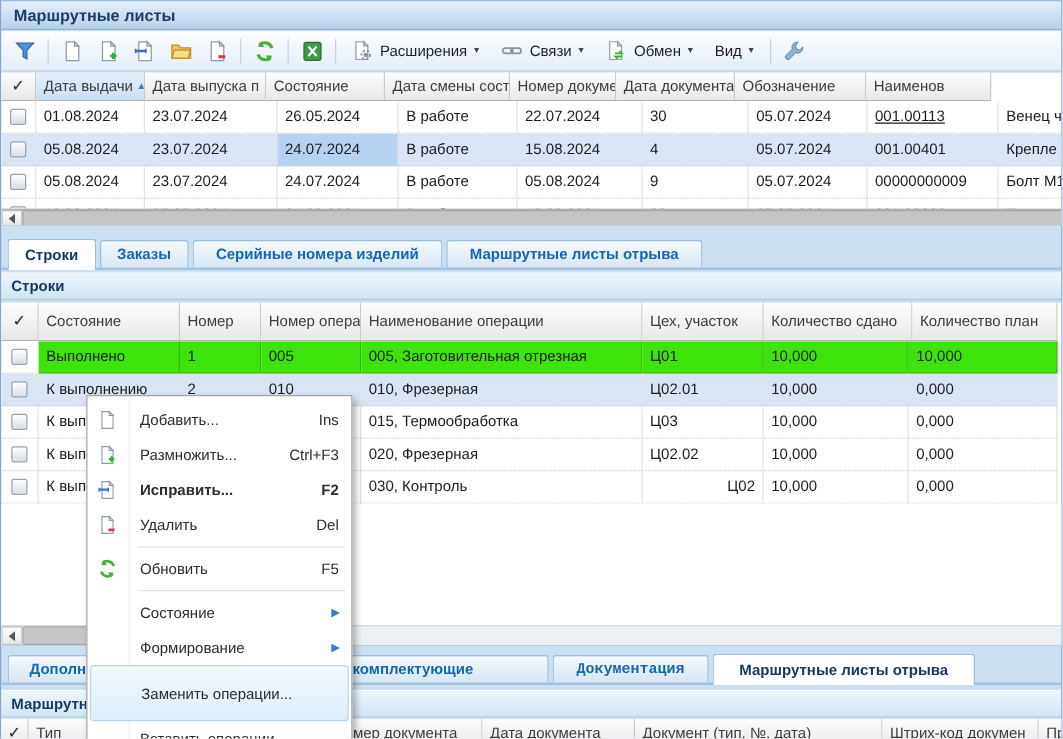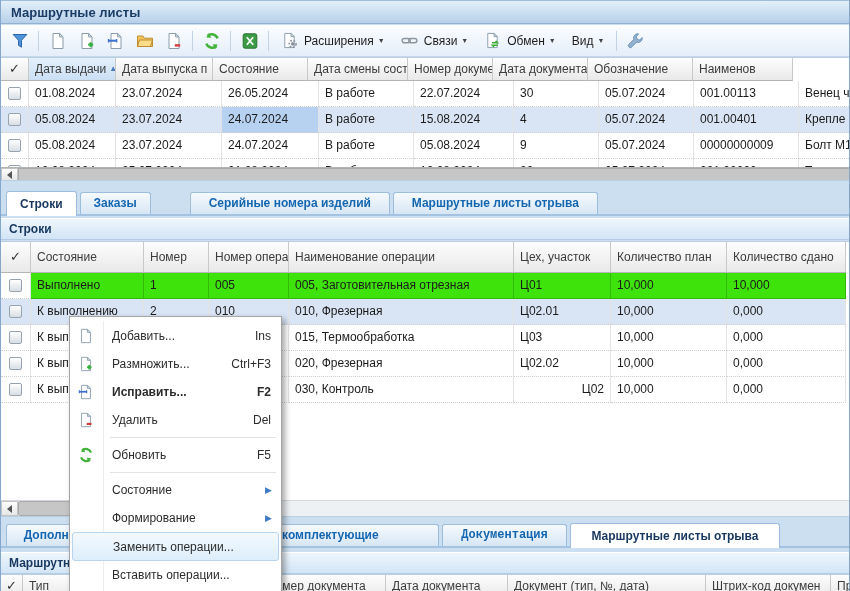--- a/index.html
+++ b/index.html
@@ -69,21 +69,21 @@
 
   
   .sechdr{position:absolute;left:0;right:0;height:22px;background:linear-gradient(#eef6fc,#d2e4f5);border-top:1px solid #fff;border-bottom:1px solid #b3cce4;color:#17375e;font-weight:bold;line-height:21px;padding-left:8px;white-space:nowrap;overflow:hidden}
   #sec1{top:218px}
   #sec2{top:552px}
 
   
   #ctxmenu{position:absolute;left:68px;top:316px;width:213px;height:282px;background:#fff;border:1px solid #a6a6a6;box-shadow:3px 3px 6px rgba(0,0,0,.35);padding:5px 2px 2px 2px;z-index:50}
   #ctxmenu::before{content:"";position:absolute;left:33px;top:4px;bottom:4px;width:1px;background:#ececec}
   .mi{height:28px;display:flex;align-items:center;position:relative;padding-left:40px;padding-right:8px;color:#2c2c2c}
-  .mi.hl{background:linear-gradient(#f3f9fe,#ddeefb);border:1px solid #b7d5ef;border-radius:3px;height:29px}
+  .mi.hl{background:linear-gradient(#f3f9fe,#ddeefb);border:1px solid #b7d5ef;border-radius:3px;height:45px}
   .mi.bold{font-weight:bold}
   .micon{position:absolute;left:6px;top:50%;transform:translateY(-50%);width:20px;height:16px}
   .micon svg{width:16px;height:16px;display:block}
   .msc{margin-left:auto;padding-left:12px}
   .marrow{position:absolute;right:7px;top:50%;transform:translateY(-50%);color:#3e7bc4;font-size:9px;line-height:1}
   .msep{height:1px;background:#e2e2e2;margin:3px 3px 3px 38px}
 </style>
 </head>
 <body>
 
@@ -207,21 +207,21 @@
           <div class="gcell checkcell" style="width: 28px;">
             <div class="cb"></div>
           </div>
           <div class="gcell" style="width: 87px;">01.08.2024</div>
           <div class="gcell" style="width: 106px;">23.07.2024</div>
           <div class="gcell" style="width: 97px;">26.05.2024</div>
           <div class="gcell" style="width: 95px;">В работе</div>
           <div class="gcell" style="width: 100px;">22.07.2024</div>
           <div class="gcell" style="width: 85px;">30</div>
           <div class="gcell" style="width: 95px;">05.07.2024</div>
-          <div class="gcell" style="width: 105px;">001.00113</div>
+          <div class="gcell" style="width: 105px; text-decoration: underline;">001.00113</div>
           <div class="gcell" style="width: 100px;">Венец ч</div>
         </div>
         <div class="grow row-sel">
           <div class="gcell checkcell" style="width: 28px;">
             <div class="cb"></div>
           </div>
           <div class="gcell" style="width: 87px;">05.08.2024</div>
           <div class="gcell" style="width: 106px;">23.07.2024</div>
           <div class="gcell cell-focus" style="width: 97px;">24.07.2024</div>
           <div class="gcell" style="width: 95px;">В работе</div>
@@ -264,38 +264,38 @@
       <div class="sbtn">
           <span class="tri-left"></span>
         </div>
       <div class="sthumb"></div>
     </div>
   </div>
 
   <div class="tabs" id="tabs1">
       <div class="tab active"><span>Строки</span></div>
       <div class="tab"><span>Заказы</span></div>
-      <div class="tab" style="min-width: 200px; margin-left: 36px;"><span>Серийные номера изделий</span></div>
+      <div class="tab" style="min-width: 200px;"><span>Серийные номера изделий</span></div>
       <div class="tab" style="min-width: 205px;"><span>Маршрутные листы отрыва</span></div>
     </div>
 
   <div class="sechdr" id="sec1">
     <span>Строки</span>
   </div>
 
   <div class="grid" id="grid2">
     <div class="ghead" id="g2head">
         <div class="hcell checkhead" style="width: 30px;">✓</div>
         <div class="hcell" style="width: 113px;"><span>Состояние</span></div>
         <div class="hcell" style="width: 65px;"><span>Номер</span></div>
         <div class="hcell" style="width: 80px;"><span>Номер операц</span></div>
         <div class="hcell" style="width: 225px;"><span>Наименование операции</span></div>
         <div class="hcell" style="width: 97px;"><span>Цех, участок</span></div>
+        <div class="hcell" style="width: 119px;"><span>Количество сдано</span></div>
         <div class="hcell" style="width: 116px;"><span>Количество план</span></div>
-        <div class="hcell" style="width: 119px;"><span>Количество сдано</span></div>
       </div>
     <div class="gbody" id="g2body">
         <div class="grow row-green">
           <div class="gcell checkcell" style="width: 30px;">
             <div class="cb"></div>
           </div>
           <div class="gcell" style="width: 113px;">Выполнено</div>
           <div class="gcell" style="width: 65px;">1</div>
           <div class="gcell" style="width: 80px;">005</div>
           <div class="gcell" style="width: 225px;">005, Заготовительная отрезная</div>

